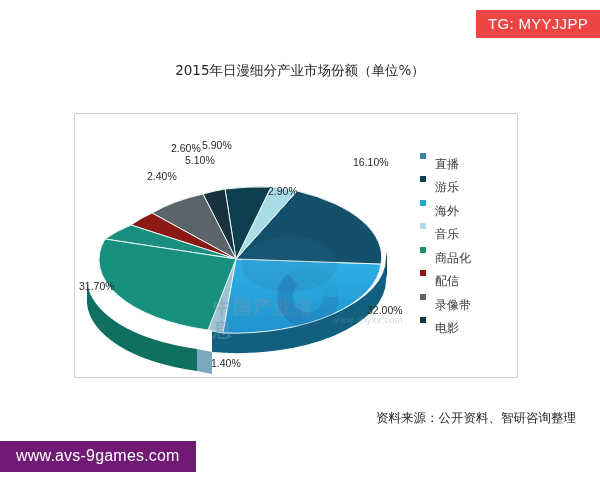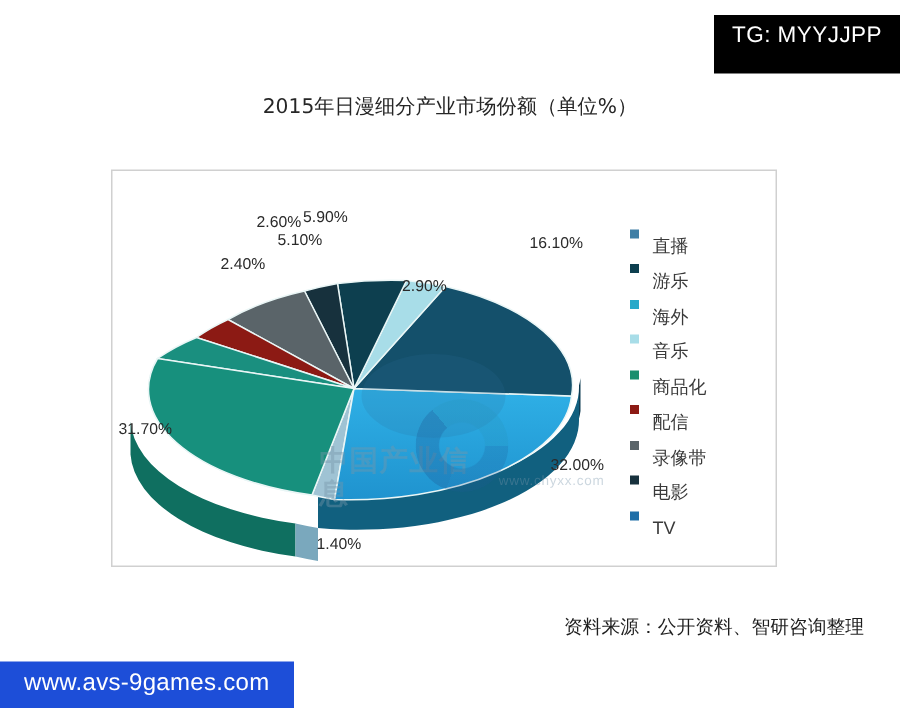--- a/index.html
+++ b/index.html
@@ -7,30 +7,30 @@
     width:600px;height:480px;
     background:#ffffff;
     font-family:"Liberation Sans","DejaVu Sans",sans-serif;
     position:relative;overflow:hidden;
   }
   .root{position:absolute;inset:0;}
 
   
   .tg-badge{
     position:absolute;right:0;top:10px;
-    background:#000000;color:#ffffff;
+    background:#ef4444;color:#ffffff;
     font-size:15px;letter-spacing:.3px;
-    padding:6px 12px 18px 12px;
+    padding:6px 12px 7px 12px;
     line-height:1;
   }
 
   
   .site-badge{
     position:absolute;left:0;bottom:8px;
-    background:#1d4ed8;color:#ffffff;
+    background:#701a75;color:#ffffff;
     font-size:16px;letter-spacing:.2px;
     padding:7px 16px 8px 16px;
     line-height:1;
   }
 
   
   .chart-title{
     position:absolute;left:0;right:0;top:62px;
     text-align:center;
     font-size:13.5px;color:#262626;
@@ -96,21 +96,21 @@
   .legend-row{
     display:flex;align-items:center;
     height:23.5px;
   }
   .legend-swatch{
     width:6px;height:6px;flex:0 0 6px;
     margin-right:9px;
   }
   .legend-label{
     font-size:12px;color:#3a3a3a;
-    font-family:Liberation Sans, sans-serif;
+    font-family:Liberation Serif, serif;
     line-height:1;
     margin-top:16px;
   }
 
   
   .source{
     position:absolute;right:24px;top:410px;
     font-size:12.5px;color:#1e1e1e;
     font-family:"DejaVu Sans","Liberation Sans",sans-serif;
   }
@@ -221,24 +221,20 @@
         <span class="legend-label">配信</span>
       </div>
       <div class="legend-row">
         <span class="legend-swatch" style="background:#5a6469"></span>
         <span class="legend-label">录像带</span>
       </div>
       <div class="legend-row">
         <span class="legend-swatch" style="background:#17313d"></span>
         <span class="legend-label">电影</span>
       </div>
-      <div class="legend-row">
-        <span class="legend-swatch" style="background:#1f6fa8"></span>
-        <span class="legend-label">TV</span>
-      </div>
     </div>
 
   </div>
 
   <div class="source">资料来源：公开资料、智研咨询整理</div>
 
   <div class="site-badge">www.avs-9games.com</div>
 
 </div>
 

